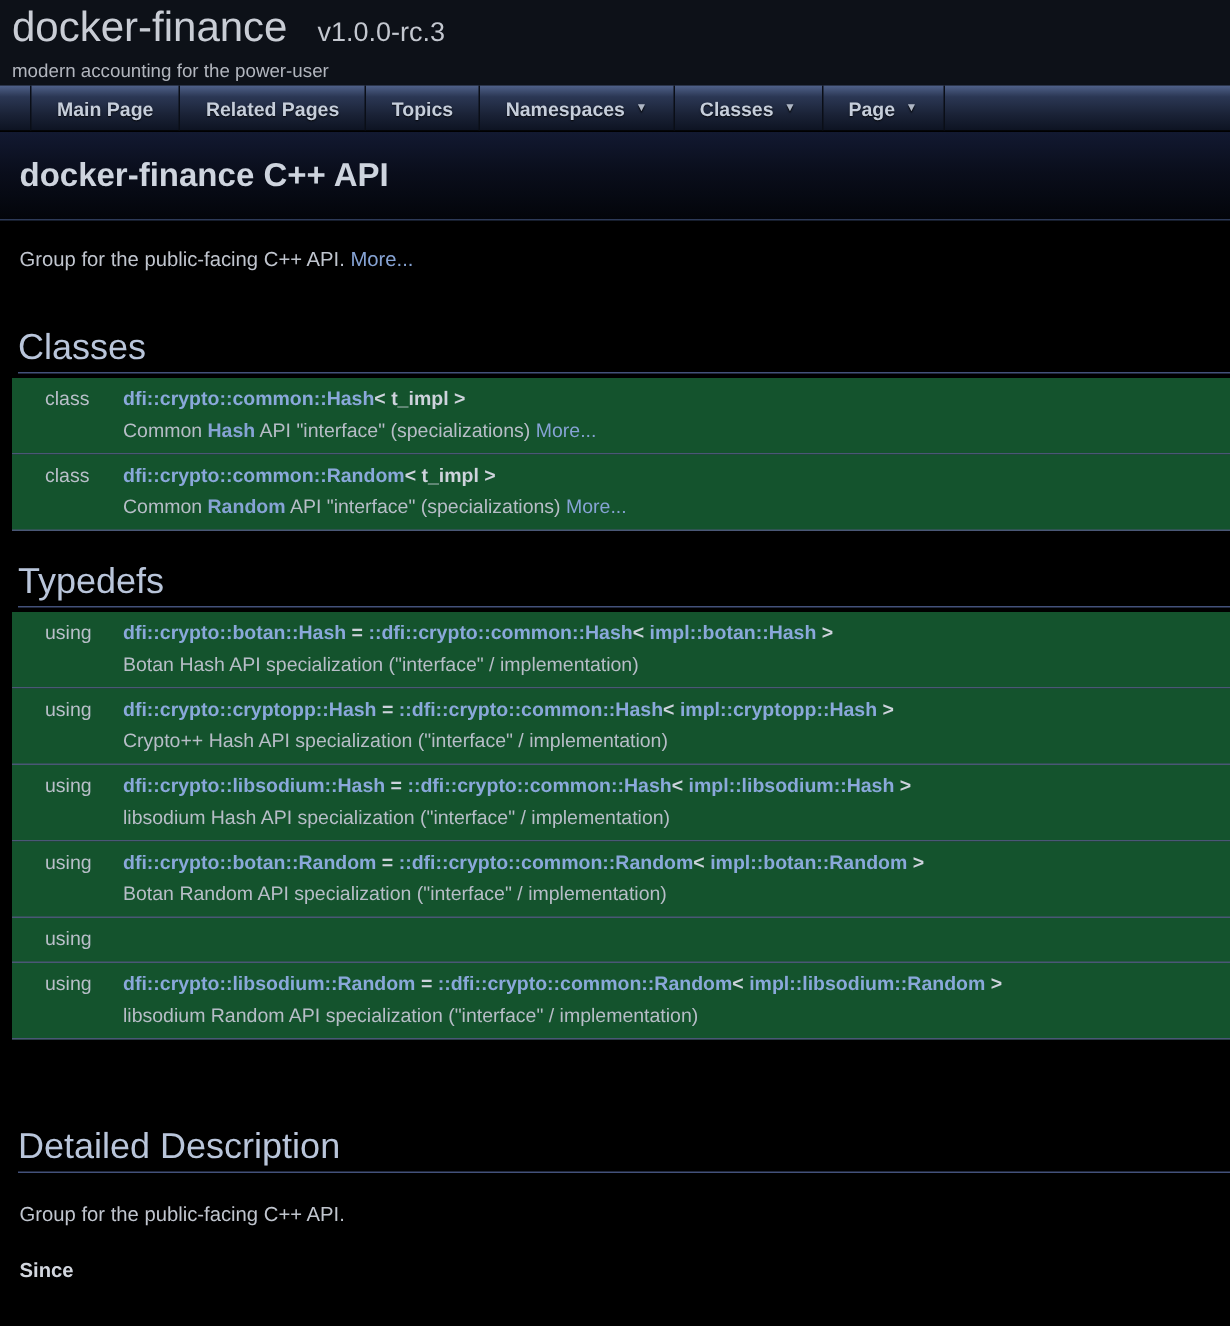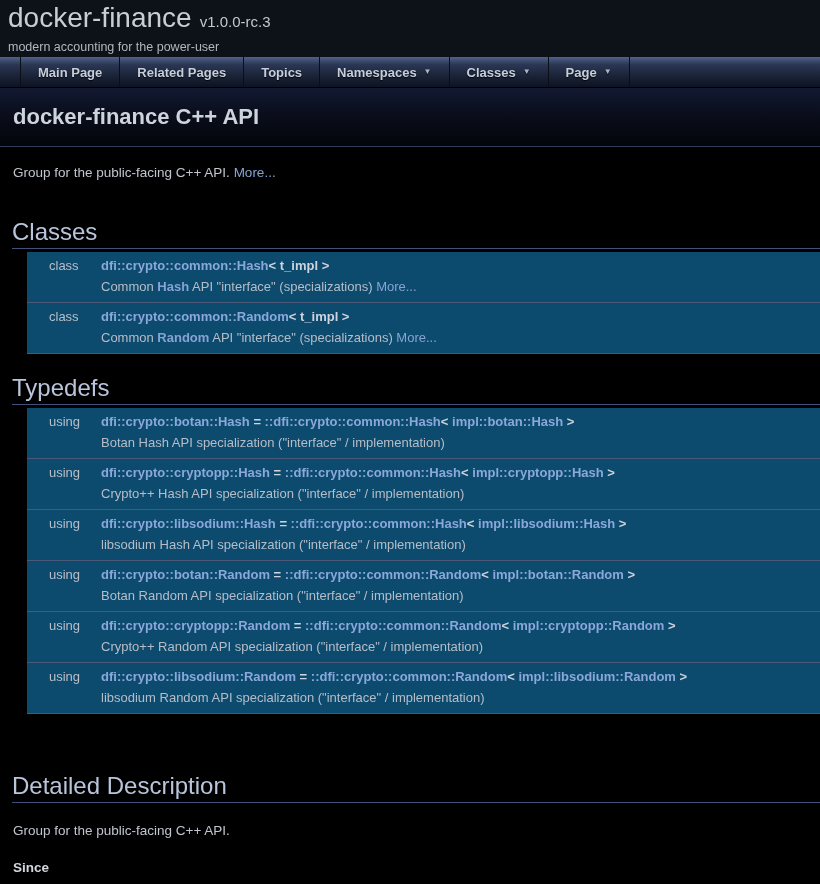--- a/index.html
+++ b/index.html
@@ -12,21 +12,21 @@
   }
   a { color: #86a3d4; text-decoration: none; cursor: pointer; }
 
   
   #titlearea {
     height: 57px; background: #0d1118; padding: 1px 0 0 8px;
   }
   .projectname {
     font-size: 28px; color: #c9cdd5; line-height: 33px; white-space: nowrap;
   }
-  .projectnumber { font-size: 15px; color: #c3c7cf; margin-left: 8px; font-weight: normal; }
+  .projectnumber { font-size: 18px; color: #c3c7cf; margin-left: 20px; font-weight: normal; }
   .projectbrief { font-size: 12.5px; color: #b2b6be; margin-top: 2px; }
 
   
   #main-nav {
     height: 31px; display: flex; align-items: stretch; padding-left: 20px;
     background: linear-gradient(to bottom, #50628a 0%, #2b3754 25%, #1a2236 65%, #0d1322 100%);
     border-bottom: 1px solid #000;
   }
   .tab {
     display: flex; align-items: center; gap: 7px; padding: 0 17px;
@@ -53,22 +53,22 @@
     font-weight: normal; font-size: 24px; color: #b9c5da;
     margin: 38px 0 0 12px; padding: 0 0 3px 0; line-height: 27px;
     border-bottom: 1px solid #43517a;
   }
   h2#typedefs-h2 { margin-top: 20px; }
   h2#detailed-h2 { margin-top: 58px; }
 
   .memtable { margin: 3px 0 0 8px; }
   .memrow {
     display: grid; grid-template-columns: 52px 1fr;
-    background: #0c4a6e; border-bottom: 1px solid #4a5776;
-    padding: 3px 4px 5px 22px; font-size: 13px; line-height: 21px; margin-left: 19px;
+    background: #14532d; border-bottom: 1px solid #4a5776;
+    padding: 3px 4px 5px 22px; font-size: 13px; line-height: 21px;
   }
   .memkind { color: #b9bfc9; }
   .memname { white-space: nowrap; }
   .memname a { font-weight: bold; color: #8aa8da; }
   .memname .plain { font-weight: bold; color: #ced3dc; }
   .memdesc { color: #b7bdc7; }
   .memdesc a.bold { font-weight: bold; }
 
   p.detailpara { margin: 20px 0 0 13px; font-size: 13.5px; color: #c0c5ce; }
   dl.since { margin: 22px 0 0 13px; }
@@ -158,24 +158,20 @@
     </div>
     <div class="memrow">
       <div class="memkind">using</div>
       <div class="memright">
         <div class="memname"><a>dfi::crypto::botan::Random</a><span class="plain"> = </span><a>::dfi::crypto::common::Random</a><span class="plain">&lt; </span><a>impl::botan::Random</a><span class="plain"> &gt;</span></div>
         <div class="memdesc">Botan Random API specialization ("interface" / implementation)</div>
       </div>
     </div>
     <div class="memrow">
       <div class="memkind">using</div>
-      <div class="memright">
-        <div class="memname"><a>dfi::crypto::cryptopp::Random</a><span class="plain"> = </span><a>::dfi::crypto::common::Random</a><span class="plain">&lt; </span><a>impl::cryptopp::Random</a><span class="plain"> &gt;</span></div>
-        <div class="memdesc">Crypto++ Random API specialization ("interface" / implementation)</div>
-      </div>
     </div>
     <div class="memrow">
       <div class="memkind">using</div>
       <div class="memright">
         <div class="memname"><a>dfi::crypto::libsodium::Random</a><span class="plain"> = </span><a>::dfi::crypto::common::Random</a><span class="plain">&lt; </span><a>impl::libsodium::Random</a><span class="plain"> &gt;</span></div>
         <div class="memdesc">libsodium Random API specialization ("interface" / implementation)</div>
       </div>
     </div>
   </div>
 

